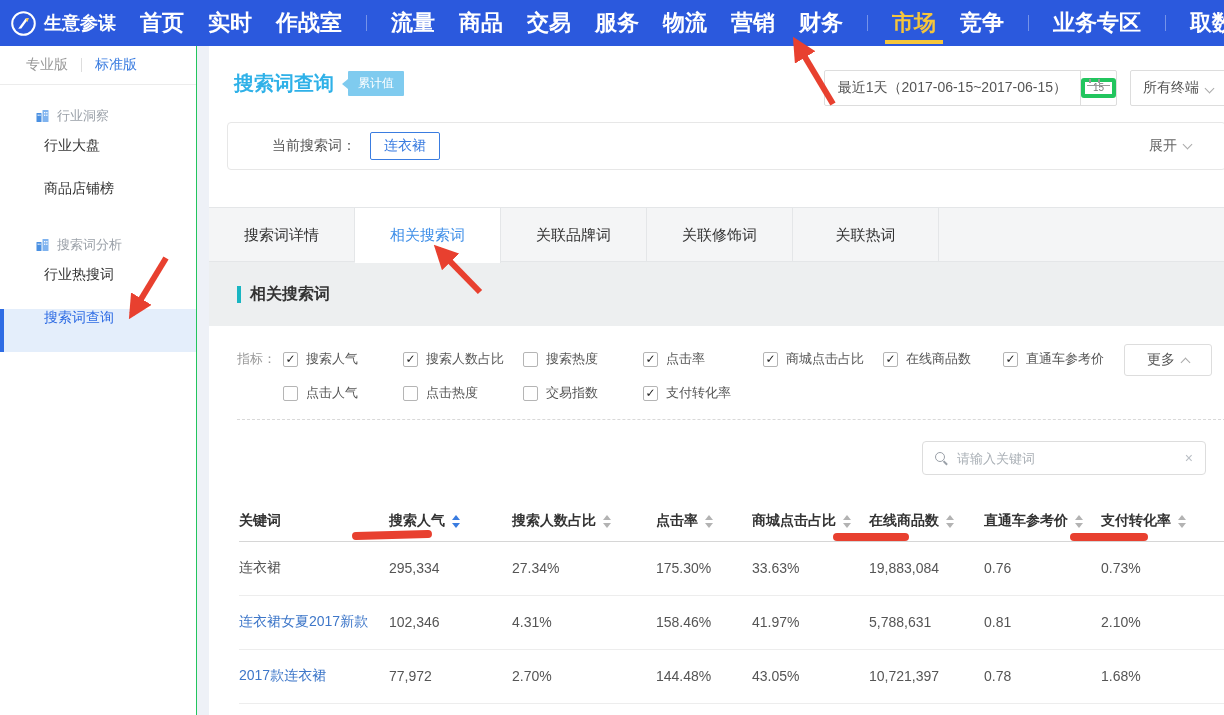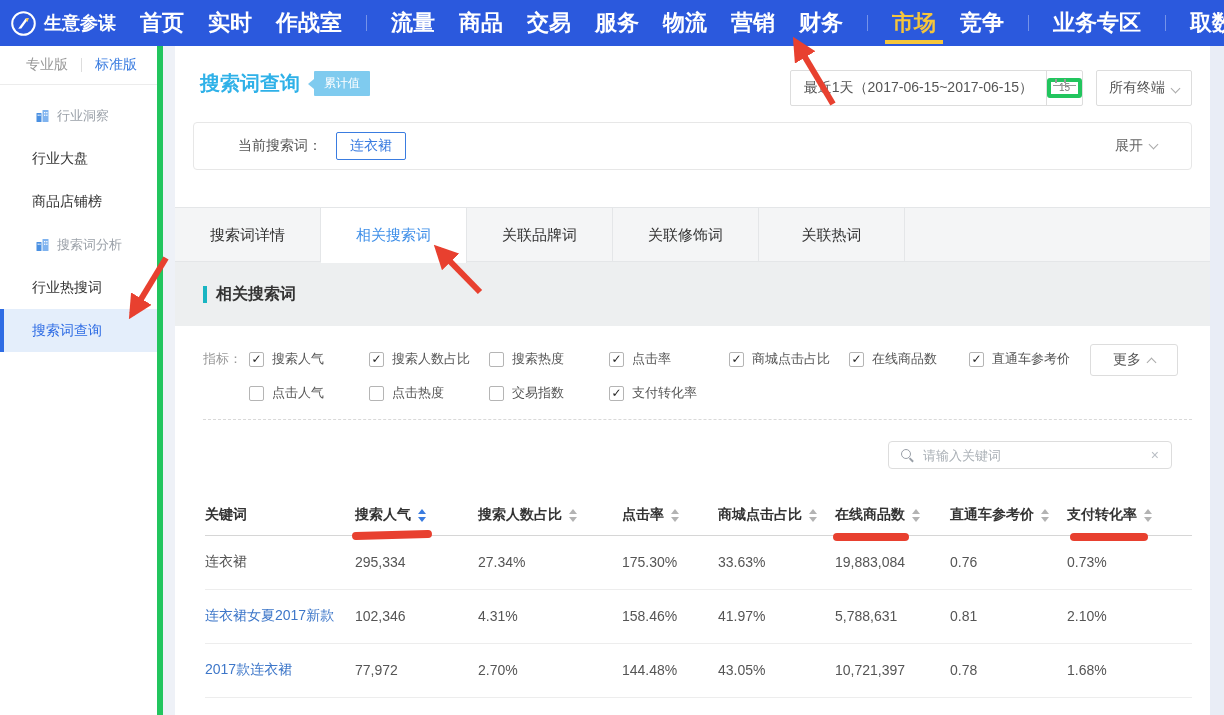--- a/index.html
+++ b/index.html
@@ -14,29 +14,29 @@
   .nav-item.active { color:#f5c53b; }
   .nav-underline { position:absolute; left:-7px; right:-7px; bottom:2px; height:4px; background:#f5c53b; }
   .nav-divider { width:1px; height:16px; background:rgba(255,255,255,.35); }
   .nav-msg { display:flex; align-items:center; gap:6px; color:#fff; font-size:15px; position:relative; margin-left:12px; cursor:pointer; }
   .msg-dot { position:absolute; top:-5px; right:-9px; width:8px; height:8px; border-radius:50%; background:#f5c53b; }
 
   
   .page { display:flex; height:669px; }
 
   
-  .sidebar { width:163px; background:#fff; border-right:6px solid #22c55e; flex:none; }
+  .sidebar { width:197px; background:#fff; border-right:1px solid #22c55e; flex:none; }
   .version-tabs { height:39px; display:flex; align-items:center; padding-left:26px; border-bottom:1px solid #ececec; font-size:14px; }
   .vt { cursor:pointer; }
   .vt.inactive { color:#999; }
   .vt.active { color:#3a7ce0; }
   .vt-divider { width:1px; height:14px; background:#ddd; margin:0 13px; }
   .side-menu { padding-top:9px; }
   .side-section { height:43px; display:flex; align-items:center; gap:8px; padding-left:36px; font-size:13px; color:#9aa0a8; }
-  .side-item { height:43px; display:flex; align-items:center; padding-left:32px; font-size:14px; color:#333; cursor:pointer; position:relative; }
+  .side-item { height:43px; display:flex; padding-left:44px; font-size:14px; color:#333; cursor:pointer; position:relative; }
   .side-item.active { background:#e4eefb; color:#2e6ce4; }
   .side-item.active::before { content:''; position:absolute; left:0; top:0; bottom:0; width:4px; background:#2e6ce4; }
   .bld-icon { display:flex; }
 
   
   .gutter-left { width:12px; background:#eef1f7; flex:none; }
   .gutter-right { width:14px; background:#e9edf6; flex:none; }
 
   
   .main { width:1035px; flex:none; background:#fff; position:relative; }
@@ -79,21 +79,21 @@
   .m-row { display:flex; align-items:center; height:26px; margin-bottom:8px; }
   .m-row.second { padding-left:46px; }
   .m-label { width:46px; font-size:13px; color:#999; }
   .chk { display:flex; align-items:center; gap:8px; width:120px; font-size:13px; color:#555; cursor:pointer; }
   .box { width:15px; height:15px; border:1px solid #b5b5b5; border-radius:2px; background:#fff; display:flex; align-items:center; justify-content:center; font-size:12px; line-height:1; color:#222; font-weight:bold; flex:none; }
   .more-btn { position:absolute; right:32px; top:-2px; border:1px solid #ddd; border-radius:3px; background:#fff; padding:6px 22px; font-size:14px; color:#555; cursor:pointer; }
   .dashed-sep { margin:13px 18px 0 28px; border-top:1px dashed #d9d9d9; }
 
   
   .search-wrap { display:flex; justify-content:flex-end; margin:21px 38px 0 0; }
-  .search-box { width:284px; height:28px; border:1px solid #ddd; border-radius:4px; display:flex; align-items:center; padding:0 12px; gap:9px; background:#fff; }
+  .search-box { width:284px; height:34px; border:1px solid #ddd; border-radius:4px; display:flex; align-items:center; padding:0 12px; gap:9px; background:#fff; }
   .sicon { width:13px; height:13px; position:relative; flex:none; }
   .sicon::before { content:''; position:absolute; width:8px; height:8px; border:1.5px solid #9aa0a8; border-radius:50%; left:0; top:0; }
   .sicon::after { content:''; position:absolute; width:5px; height:1.5px; background:#9aa0a8; transform:rotate(45deg); left:8px; top:10px; }
   .search-box input { border:none; outline:none; flex:1; font-size:13px; color:#333; background:transparent; }
   .search-box input::placeholder { color:#aab0b6; }
   .clear-x { color:#b9bec4; font-size:14px; cursor:pointer; line-height:1; }
 
   
   table { border-collapse:collapse; margin:26px 18px 0 30px; width:987px; table-layout:fixed; }
   th { text-align:left; height:40px; font-size:14px; font-weight:bold; color:#333; border-bottom:1px solid #d6d6d6; white-space:nowrap; }

